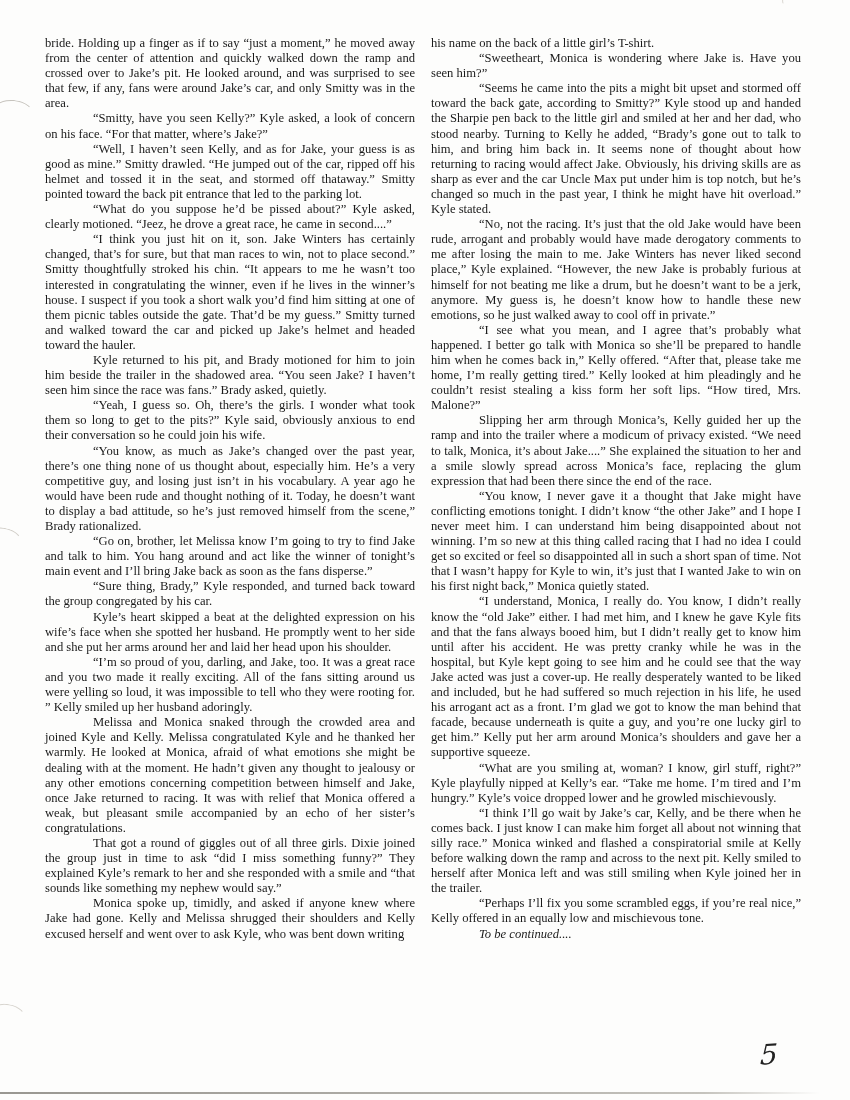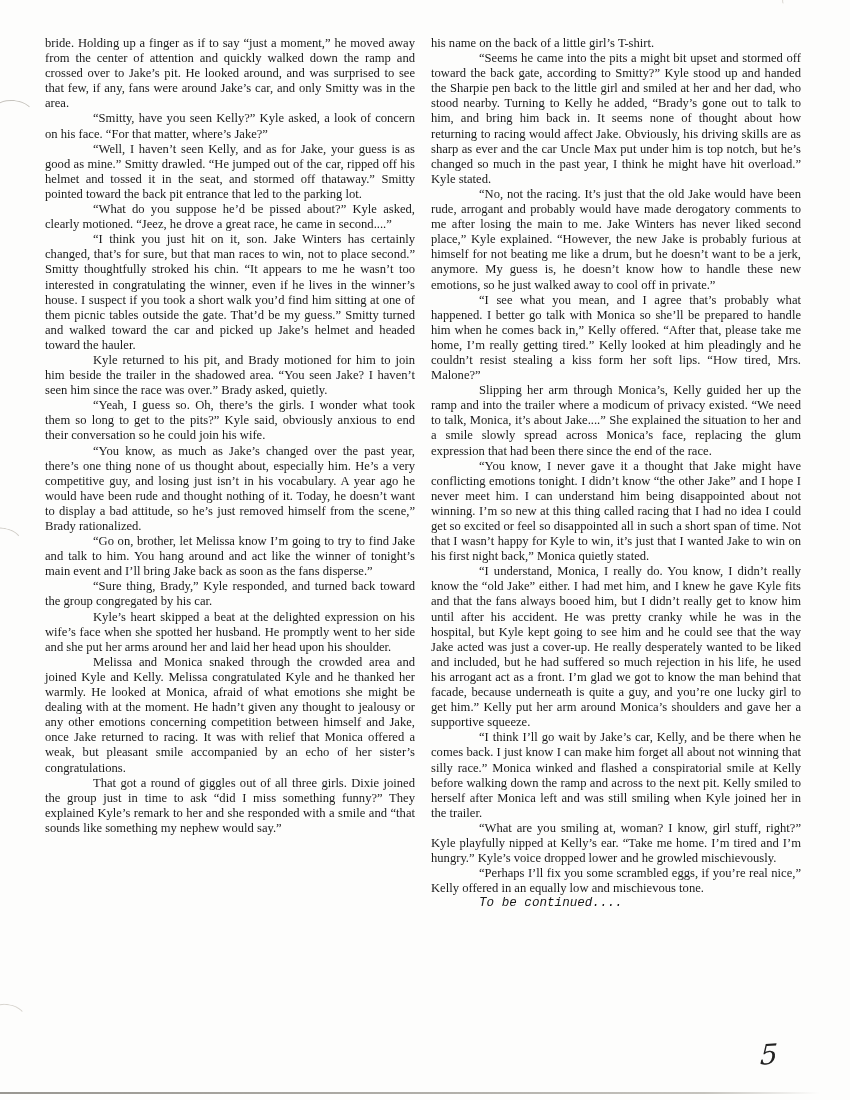--- a/index.html
+++ b/index.html
@@ -31,21 +31,21 @@
     font-size: 12.6px;
     line-height: 15.1px;
     text-align: justify;
   }
   .col p {
     margin: 0;
     padding: 0;
     text-indent: 48px;
   }
   .col p.no-indent { text-indent: 0; }
-  .col p.italic { font-style: italic; font-family: Liberation Mono, monospace; }
+  .col p.italic { font-style: italic; }
   .page-number {
     position: absolute;
     left: 760px;
     top: 1038px;
     font-family: "DejaVu Serif", serif;
     font-style: italic;
     font-size: 28px;
     color: #222;
     transform: rotate(-4deg) skewX(-6deg);
   }
@@ -82,39 +82,42 @@
 <body>
 
 <div class="page">
   <div class="columns">
     <div class="col">
         <p class="no-indent">bride.  Holding up a finger as if to say “just a moment,” he moved away from the center of attention and quickly walked down the ramp and crossed over to Jake’s pit.  He looked around, and was surprised to see that few, if any, fans were around Jake’s car, and only Smitty was in the area.</p>
         <p>“Smitty, have you seen Kelly?” Kyle asked, a look of concern on his face.  “For that matter, where’s Jake?”</p>
         <p>“Well, I haven’t seen Kelly, and as for Jake, your guess is as good as mine.” Smitty drawled.  “He jumped out of the car, ripped off his helmet and tossed it in the seat, and stormed off thataway.”  Smitty pointed toward the back pit entrance that led to the parking lot.</p>
         <p>“What do you suppose he’d be pissed about?”  Kyle asked, clearly motioned.  “Jeez, he drove a great race, he came in second....”</p>
         <p>“I think you just hit on it, son.  Jake Winters has certainly changed, that’s for sure, but that man races to win, not to place second.”  Smitty thoughtfully stroked his chin.  “It appears to me he wasn’t too interested in congratulating the winner, even if he lives in the winner’s house.  I suspect if you took a short walk you’d find him sitting at one of them picnic tables outside the gate.  That’d be my guess.”  Smitty turned and walked toward the car and picked up Jake’s helmet and headed toward the hauler.</p>
-        <p>Kyle returned to his pit, and Brady motioned for him to join him beside the trailer in the shadowed area.  “You seen Jake?  I haven’t seen him since the race was over.” Brady asked, quietly.</p>
+        <p>Kyle returned to his pit, and Brady motioned for him to join him beside the trailer in the shadowed area.  “You seen Jake?  I haven’t seen him since the race was fans.” Brady asked, quietly.</p>
         <p>“Yeah, I guess so.  Oh, there’s the girls.  I wonder what took them so long to get to the pits?” Kyle said, obviously anxious to end their conversation so he could join his wife.</p>
         <p>“You know, as much as Jake’s changed over the past year, there’s one thing none of us thought about, especially him.  He’s a very competitive guy, and losing just isn’t in his vocabulary.  A year ago he would have been rude and thought nothing of it.  Today, he doesn’t want to display a bad attitude, so he’s just removed himself from the scene,” Brady rationalized.</p>
         <p>“Go on, brother, let Melissa know I’m going to try to find Jake and talk to him.  You hang around and act like the winner of tonight’s main event and I’ll bring Jake back as soon as the fans disperse.”</p>
         <p>“Sure thing, Brady,” Kyle responded, and turned back toward the group congregated by his car.</p>
         <p>Kyle’s heart skipped a beat at the delighted expression on his wife’s face when she spotted her husband.  He promptly went to her side and she put her arms around her and laid her head upon his shoulder.</p>
+        <p>“I’m so proud of you, darling, and Jake, too.  It was a great race and you two made it really exciting.  All of the fans sitting around us were yelling so loud, it was impossible to tell who they were rooting for. ” Kelly smiled up her husband adoringly.</p>
         <p>Melissa and Monica snaked through the crowded area and joined Kyle and Kelly.  Melissa congratulated Kyle and he thanked her warmly.  He looked at Monica, afraid of what emotions she might be dealing with at the moment.  He hadn’t given any thought to jealousy or any other emotions concerning competition between himself and Jake, once Jake returned to racing.  It was with relief that Monica offered a weak, but pleasant smile accompanied by an echo of her sister’s congratulations.</p>
         <p>That got a round of giggles out of all three girls.  Dixie joined the group just in time to ask “did I miss something funny?”  They explained Kyle’s remark to her and she responded with a smile and “that sounds like something my nephew would say.”</p>
+        <p>Monica spoke up, timidly, and asked if anyone knew where Jake had gone.  Kelly and Melissa shrugged their shoulders and Kelly excused herself and went over to ask Kyle, who was bent down writing</p>
       </div>
     <div class="col">
         <p class="no-indent">his name on the back of a little girl’s T-shirt.</p>
+        <p>“Sweetheart, Monica is wondering where Jake is.  Have you seen him?”</p>
         <p>“Seems he came into the pits a might bit upset and stormed off toward the back gate, according to Smitty?”  Kyle stood up and handed the Sharpie pen back to the little girl and smiled at her and her dad, who stood nearby.  Turning to Kelly he added, “Brady’s gone out to talk to him, and bring him back in.  It seems none of thought about how returning to racing would affect Jake.  Obviously, his driving skills are as sharp as ever and the car Uncle Max put under him is top notch, but he’s changed so much in the past year, I think he might have hit overload.” Kyle stated.</p>
         <p>“No, not the racing.  It’s just that the old Jake would have been rude, arrogant and probably would have made derogatory comments to me after losing the main to me.  Jake Winters has never liked second place,” Kyle explained.  “However, the new Jake is probably furious at himself for not beating me like a drum, but he doesn’t want to be a jerk, anymore.  My guess is, he doesn’t know how to handle these new emotions, so he just walked away to cool off in private.”</p>
         <p>“I see what you mean, and I agree that’s probably what happened.  I better go talk with Monica so she’ll be prepared to handle him when he comes back in,” Kelly offered.  “After that, please take me home, I’m really getting tired.”  Kelly looked at him pleadingly and he couldn’t resist stealing a kiss form her soft lips.  “How tired, Mrs. Malone?”</p>
         <p>Slipping her arm through Monica’s, Kelly guided her up the ramp and into the trailer where a modicum of privacy existed.  “We need to talk, Monica, it’s about Jake....”  She explained the situation to her and a smile slowly spread across Monica’s face, replacing the glum expression that had been there since the end of the race.</p>
         <p>“You know, I never gave it a thought that Jake might have conflicting emotions tonight.  I didn’t know “the other Jake” and I hope I never meet him.  I can understand him being disappointed about not winning.  I’m so new at this thing called racing that I had no idea I could get so excited or feel so disappointed all in such a short span of time.  Not that I wasn’t happy for Kyle to win, it’s just that I wanted Jake to win on his first night back,” Monica quietly stated.</p>
         <p>“I understand, Monica, I really do.  You know, I didn’t really know the “old Jake” either.  I had met him, and I knew he gave Kyle fits and that the fans always booed him, but I didn’t really get to know him until after his accident.  He was pretty cranky while he was in the hospital, but Kyle kept going to see him and he could see that the way Jake acted was just a cover-up.  He really desperately wanted to be liked and included, but he had suffered so much rejection in his life, he used his arrogant act as a front.  I’m glad we got to know the man behind that facade, because underneath is quite a guy, and you’re one lucky girl to get him.”  Kelly put her arm around Monica’s shoulders and gave her a supportive squeeze.</p>
+        <p>“What are you smiling at, woman?  I know, girl stuff, right?” Kyle playfully nipped at Kelly’s ear.  “Take me home.  I’m tired and I’m hungry.”  Kyle’s voice dropped lower and he growled mischievously.</p>
         <p>“I think I’ll go wait by Jake’s car, Kelly, and be there when he comes back.  I just know I can make him forget all about not winning that silly race.”  Monica winked and flashed a conspiratorial smile at Kelly before walking down the ramp and across to the next pit.  Kelly smiled to herself after Monica left and was still smiling when Kyle joined her in the trailer.</p>
-        <p>“What are you smiling at, woman?  I know, girl stuff, right?” Kyle playfully nipped at Kelly’s ear.  “Take me home.  I’m tired and I’m hungry.”  Kyle’s voice dropped lower and he growled mischievously.</p>
         <p>“Perhaps I’ll fix you some scrambled eggs, if you’re real nice,” Kelly offered in an equally low and mischievous tone.</p>
         <p class="italic">To be continued....</p>
       </div>
   </div>
 
   <div class="page-number">5</div>
 
   <div class="scan-line-bottom"></div>
   <div class="arc arc1"></div>
   <div class="arc arc2"></div>

